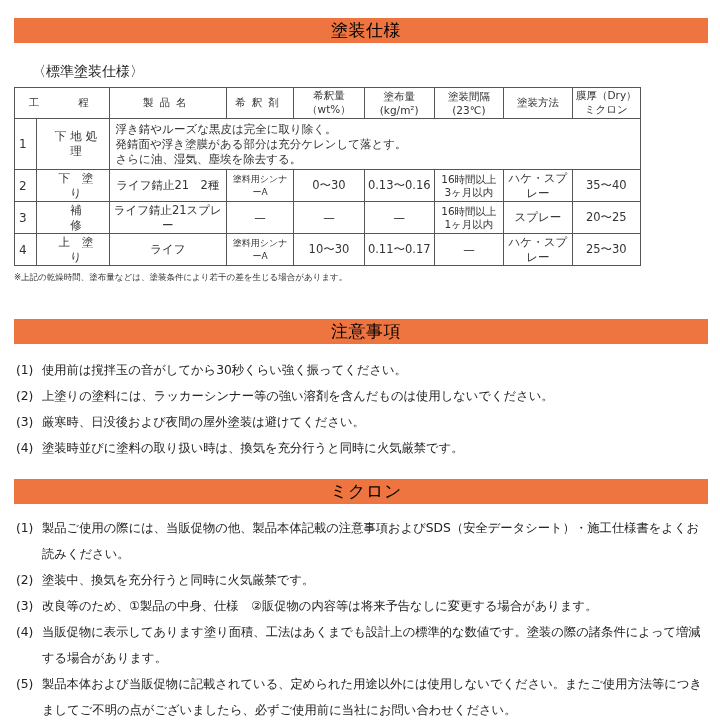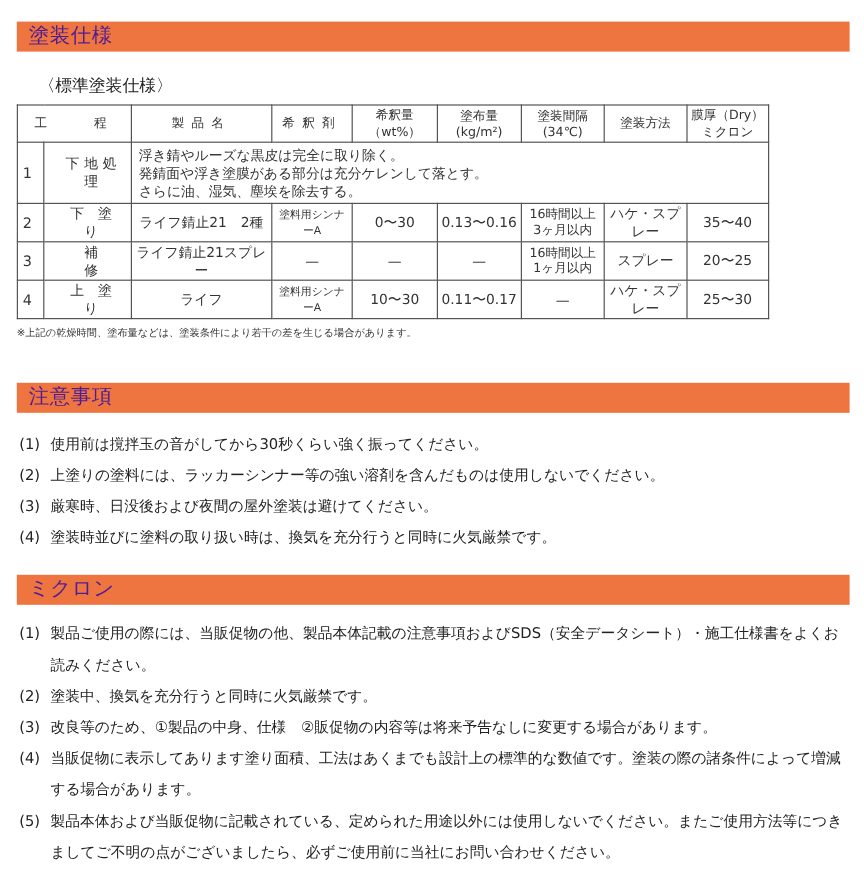--- a/index.html
+++ b/index.html
@@ -1,20 +1,20 @@
 <!DOCTYPE html>
 <html><head>
 <meta charset="utf-8">
 <style>
   html, body { margin: 0; padding: 0; background: #ffffff; }
   body { width: 720px; height: 724px; position: relative; overflow: hidden;
          font-family: "DejaVu Sans", "Liberation Sans", sans-serif; color: #333; }
   .banner { position: absolute; left: 14px; width: 694px; height: 25px;
-            background: #ee7440; color: #4c1d95; font-size: 17px; line-height: 25px;
-            padding-left: 10px; box-sizing: border-box; letter-spacing: 0.5px; }
+            background: #ee7440; color: #000000; font-size: 17px; line-height: 25px;
+            padding-left: 10px; box-sizing: border-box; letter-spacing: 0.5px; text-align: center; }
   .subhead { position: absolute; left: 32px; top: 63px; font-size: 14px; color: #222; }
   table.spec { position: absolute; left: 14px; top: 87px; width: 627px;
                border-collapse: collapse; font-size: 10.5px; color: #333; }
   table.spec td, table.spec th { border: 1px solid #555; padding: 0 2px; text-align: center;
                                   font-weight: normal; }
   table.spec th { height: 30px; font-size: 10.5px; }
   table.spec th.wide { letter-spacing: 6px; }
   table.spec td.num { width: 17px; text-align: left; padding-left: 4px; font-size: 12px; }
   table.spec td.proc { letter-spacing: 4px; font-size: 11.5px; padding-left: 12px; }
   table.spec td.prod { font-size: 11.5px; }
@@ -51,21 +51,21 @@
       <col style="width:78px">
       <col style="width:74px">
   </colgroup>
   <tbody>
       <tr>
     <th colspan="2" class="wide">工　　程</th>
     <th class="wide">製品名</th>
     <th class="wide">希釈剤</th>
     <th>希釈量（wt%）</th>
     <th>塗布量(kg/m²)</th>
-    <th>塗装間隔(34℃)</th>
+    <th>塗装間隔(23℃)</th>
     <th>塗装方法</th>
     <th class="two">
       <div>膜厚（Dry）</div>
       <div>ミクロン</div>
     </th>
   </tr>
   <tr class="r1">
     <td class="num">1</td>
     <td class="proc">下地処理</td>
     <td colspan="7" class="note">

